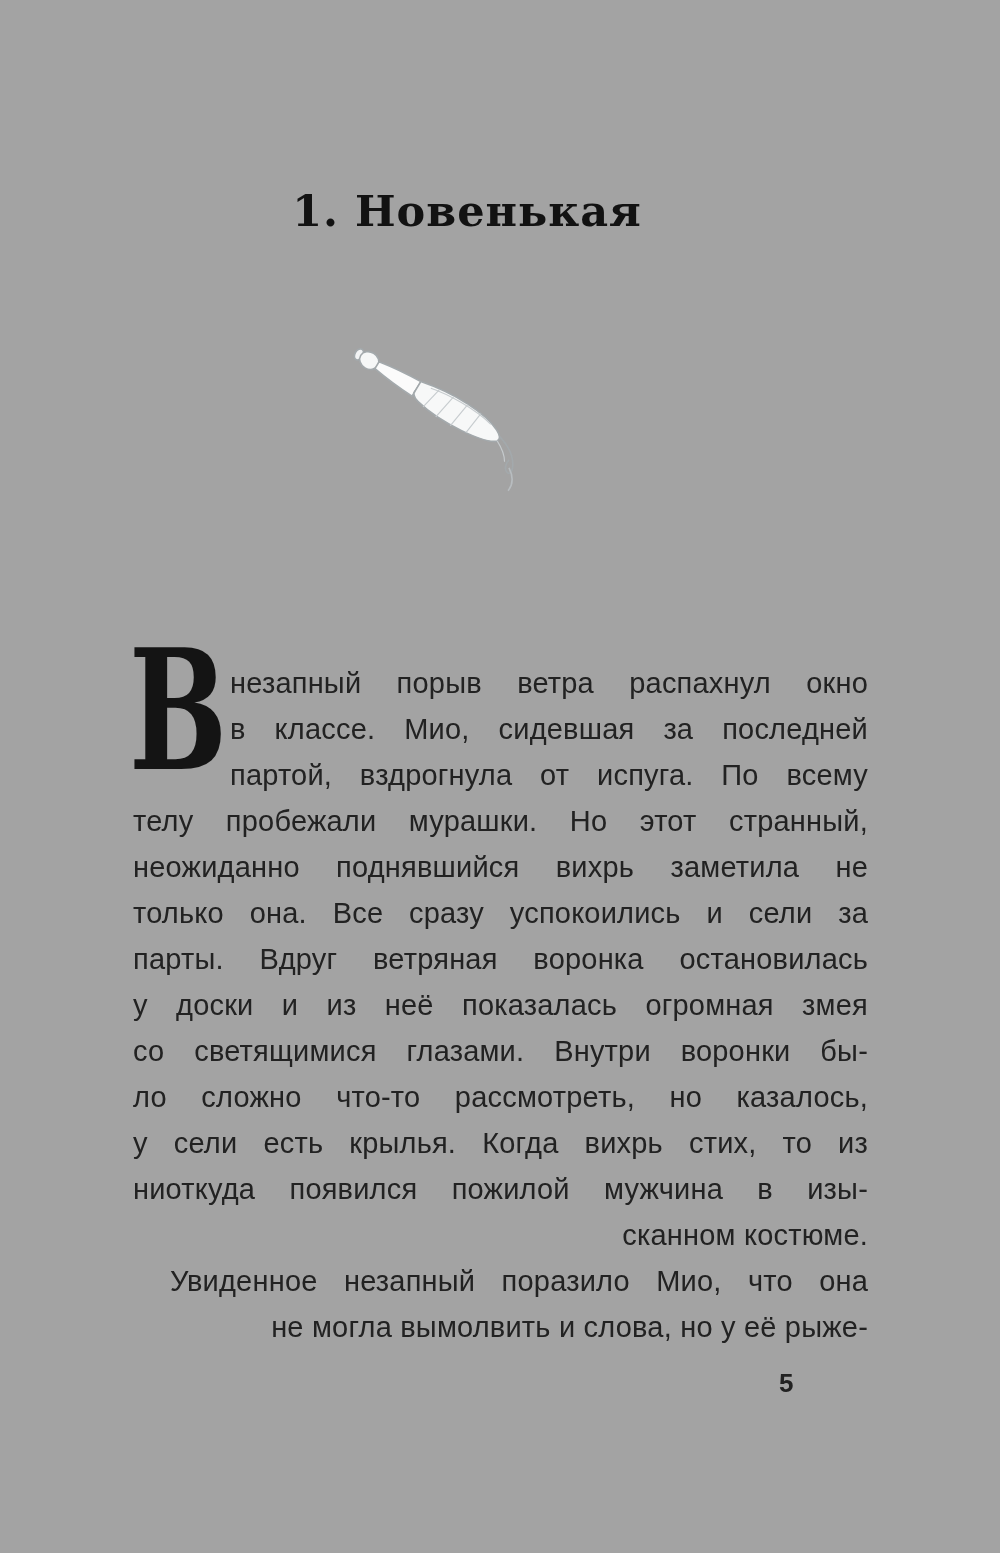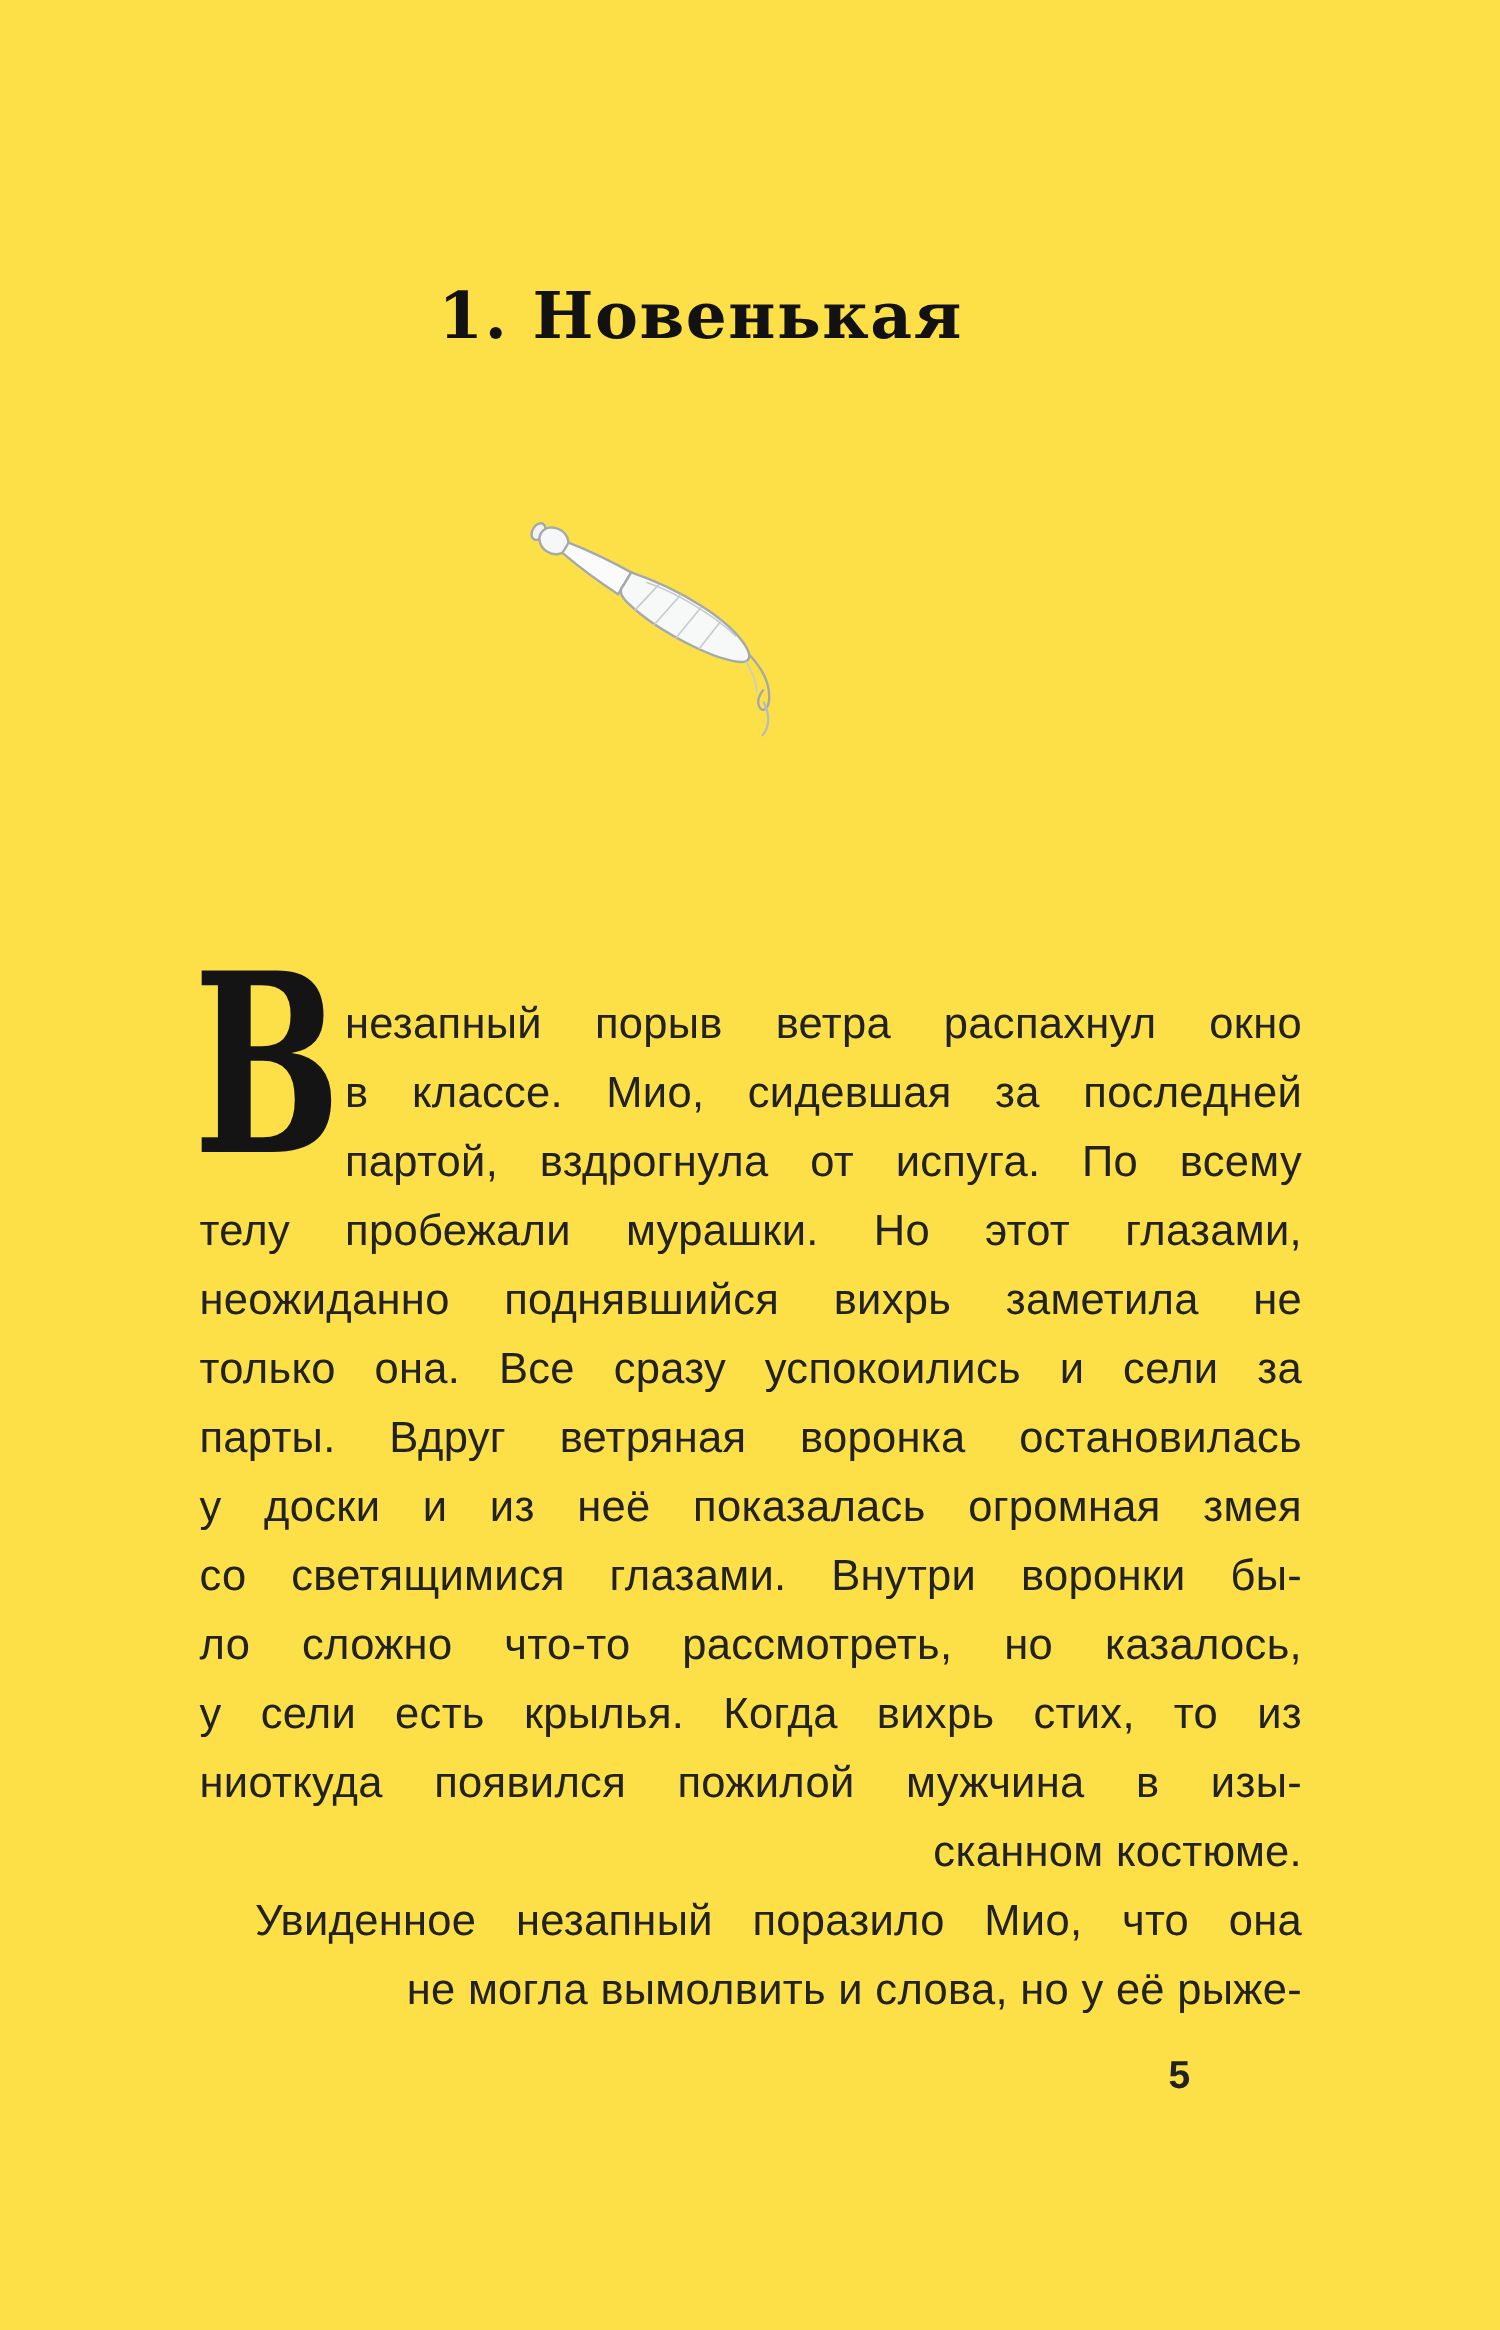--- a/index.html
+++ b/index.html
@@ -1,20 +1,20 @@
 <!DOCTYPE html>
 <html><head>
 <meta charset="utf-8">
 <style>
   html, body { margin: 0; padding: 0; background: #ffffff; }
   .page {
     position: relative;
     width: 1000px;
     height: 1553px;
-    background: #fde047;
+    background: #a3a3a3;
     font-family: "Liberation Sans", sans-serif;
     color: #1f1f1f;
     overflow: hidden;
   }
   .chapter-title {
     position: absolute;
     top: 186px;
     left: 0;
     width: 934px;
     text-align: center;
@@ -110,21 +110,21 @@
   <div class="body-text">
 
     <div class="para1-head">
       <span class="drop-cap">В</span>
       <div class="line">незапный порыв ветра распахнул окно</div>
       <div class="line">в классе. Мио, сидевшая за последней</div>
       <div class="line">партой, вздрогнула от испуга. По всему</div>
     </div>
 
     <div class="para1-rest">
-      <div class="line">телу пробежали мурашки. Но этот глазами,</div>
+      <div class="line">телу пробежали мурашки. Но этот странный,</div>
       <div class="line">неожиданно поднявшийся вихрь заметила не</div>
       <div class="line">только она. Все сразу успокоились и сели за</div>
       <div class="line">парты. Вдруг ветряная воронка остановилась</div>
       <div class="line">у доски и из неё показалась огромная змея</div>
       <div class="line">со светящимися глазами. Внутри воронки бы-</div>
       <div class="line">ло сложно что-то рассмотреть, но казалось,</div>
       <div class="line">у сели есть крылья. Когда вихрь стих, то из</div>
       <div class="line">ниоткуда появился пожилой мужчина в изы-</div>
       <div class="line plain">сканном костюме.</div>
     </div>

